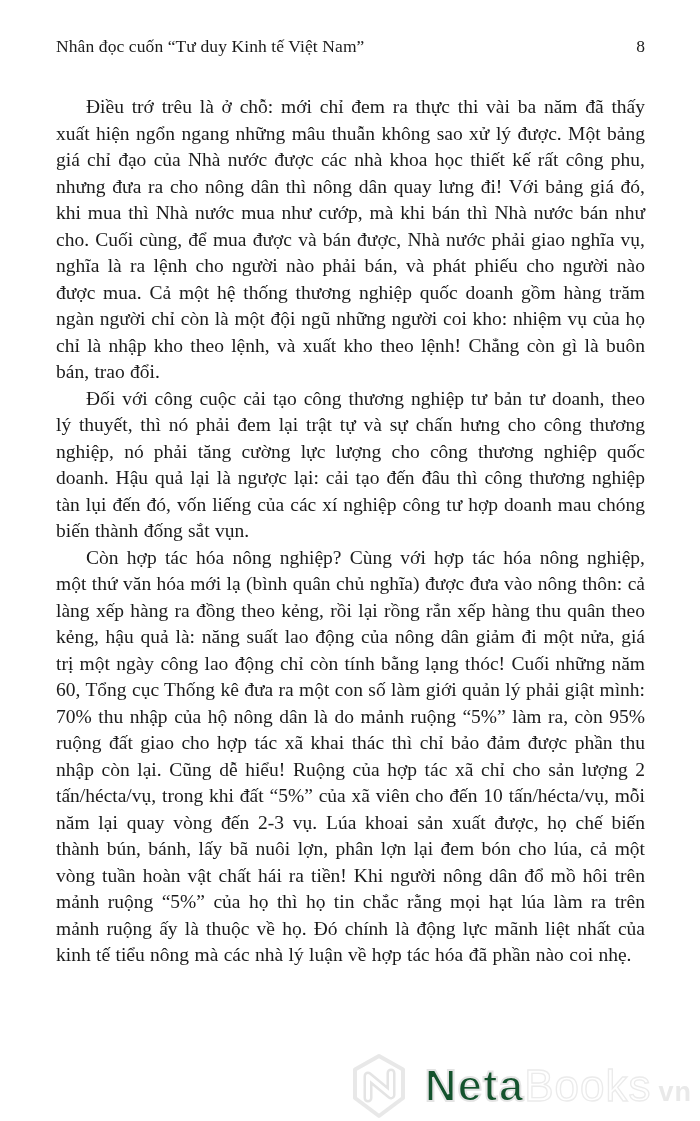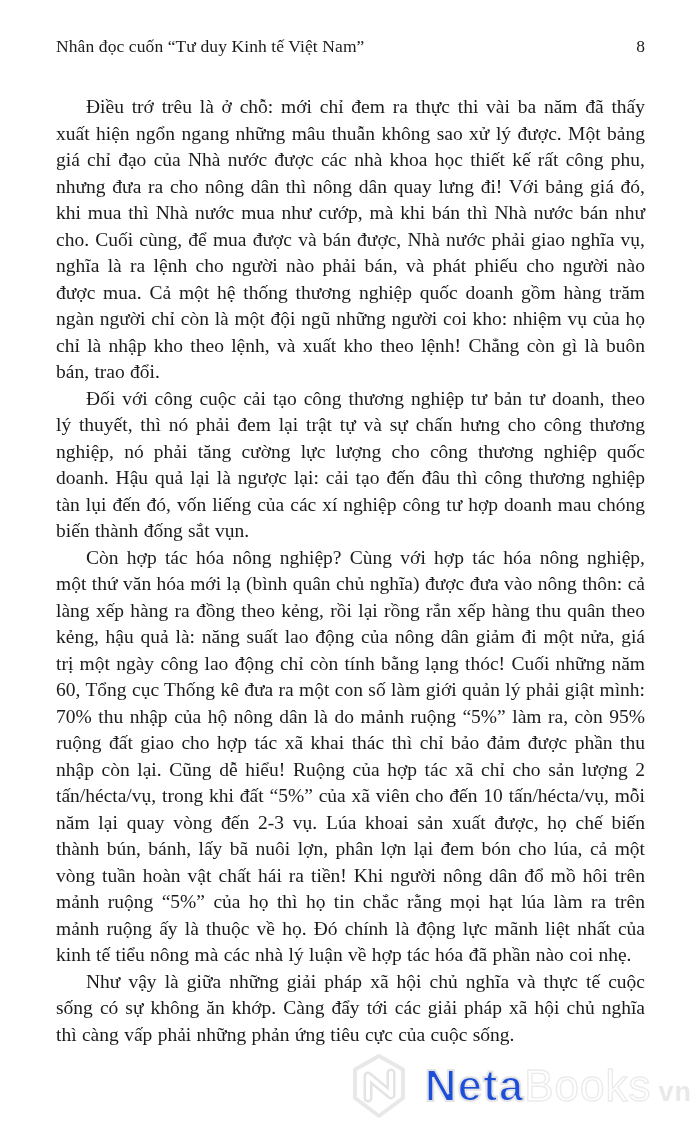--- a/index.html
+++ b/index.html
@@ -67,21 +67,21 @@
     font-family: "Liberation Sans", "DejaVu Sans", sans-serif;
     font-weight: bold;
     font-size: 44px;
     line-height: 1;
     letter-spacing: 1px;
     display: flex;
     align-items: baseline;
     white-space: nowrap;
   }
   .wm-neta {
-    color: #1d4ed8;
+    color: #14532d;
     -webkit-text-stroke: 2px #e4e4e4;
   }
   .wm-books {
     color: #ffffff;
     -webkit-text-stroke: 1.3px #ebebeb;
     font-weight: normal;
   }
   .wm-vn {
     color: #e9e9e9;
     font-size: 27px;
@@ -96,21 +96,20 @@
 
   <header class="page-header">
     <span class="running-title">Nhân đọc cuốn “Tư duy Kinh tế Việt Nam”</span>
     <span class="page-number">8</span>
   </header>
 
   <main class="page-body">
     <p class="para">Điều trớ trêu là ở chỗ: mới chỉ đem ra thực thi vài ba năm đã thấy xuất hiện ngổn ngang những mâu thuẫn không sao xử lý được. Một bảng giá chỉ đạo của Nhà nước được các nhà khoa học thiết kế rất công phu, nhưng đưa ra cho nông dân thì nông dân quay lưng đi! Với bảng giá đó, khi mua thì Nhà nước mua như cướp, mà khi bán thì Nhà nước bán như cho. Cuối cùng, để mua được và bán được, Nhà nước phải giao nghĩa vụ, nghĩa là ra lệnh cho người nào phải bán, và phát phiếu cho người nào được mua. Cả một hệ thống thương nghiệp quốc doanh gồm hàng trăm ngàn người chỉ còn là một đội ngũ những người coi kho: nhiệm vụ của họ chỉ là nhập kho theo lệnh, và xuất kho theo lệnh! Chẳng còn gì là buôn bán, trao đổi.</p>
     <p class="para">Đối với công cuộc cải tạo công thương nghiệp tư bản tư doanh, theo lý thuyết, thì nó phải đem lại trật tự và sự chấn hưng cho công thương nghiệp, nó phải tăng cường lực lượng cho công thương nghiệp quốc doanh. Hậu quả lại là ngược lại: cải tạo đến đâu thì công thương nghiệp tàn lụi đến đó, vốn liếng của các xí nghiệp công tư hợp doanh mau chóng biến thành đống sắt vụn.</p>
     <p class="para">Còn hợp tác hóa nông nghiệp? Cùng với hợp tác hóa nông nghiệp, một thứ văn hóa mới lạ (bình quân chủ nghĩa) được đưa vào nông thôn: cả làng xếp hàng ra đồng theo kẻng, rồi lại rồng rắn xếp hàng thu quân theo kẻng, hậu quả là: năng suất lao động của nông dân giảm đi một nửa, giá trị một ngày công lao động chỉ còn tính bằng lạng thóc! Cuối những năm 60, Tổng cục Thống kê đưa ra một con số làm giới quản lý phải giật mình: 70% thu nhập của hộ nông dân là do mảnh ruộng “5%” làm ra, còn 95% ruộng đất giao cho hợp tác xã khai thác thì chỉ bảo đảm được phần thu nhập còn lại. Cũng dễ hiểu! Ruộng của hợp tác xã chỉ cho sản lượng 2 tấn/hécta/vụ, trong khi đất “5%” của xã viên cho đến 10 tấn/hécta/vụ, mỗi năm lại quay vòng đến 2-3 vụ. Lúa khoai sản xuất được, họ chế biến thành bún, bánh, lấy bã nuôi lợn, phân lợn lại đem bón cho lúa, cả một vòng tuần hoàn vật chất hái ra tiền! Khi người nông dân đổ mồ hôi trên mảnh ruộng “5%” của họ thì họ tin chắc rằng mọi hạt lúa làm ra trên mảnh ruộng ấy là thuộc về họ. Đó chính là động lực mãnh liệt nhất của kinh tế tiểu nông mà các nhà lý luận về hợp tác hóa đã phần nào coi nhẹ.</p>
-    <p class="para">Như vậy là giữa những giải pháp xã hội chủ nghĩa và thực tế cuộc sống có sự không ăn khớp. Càng đẩy tới các giải pháp xã hội chủ nghĩa thì càng vấp phải những phản ứng tiêu cực của cuộc sống.</p>
   </main>
 
   <div class="watermark">
     <svg class="wm-logo" width="64" height="66" viewBox="0 0 64 66" aria-hidden="true">
       <path d="M32 3 L56 16.5 L56 45 L32 63 L8 45 L8 16.5 Z" fill="none" stroke="#e8e8e8" stroke-width="4" stroke-linejoin="round"></path>
       <path d="M21 45 L21 23 L44 42 L44 20" fill="none" stroke="#e4e4e4" stroke-width="9" stroke-linejoin="round" stroke-linecap="round"></path>
       <path d="M21 45 L21 23 L44 42 L44 20" fill="none" stroke="#ffffff" stroke-width="4" stroke-linejoin="round" stroke-linecap="round"></path>
     </svg>
     <span class="wm-text">
       <span class="wm-neta">Neta</span>

